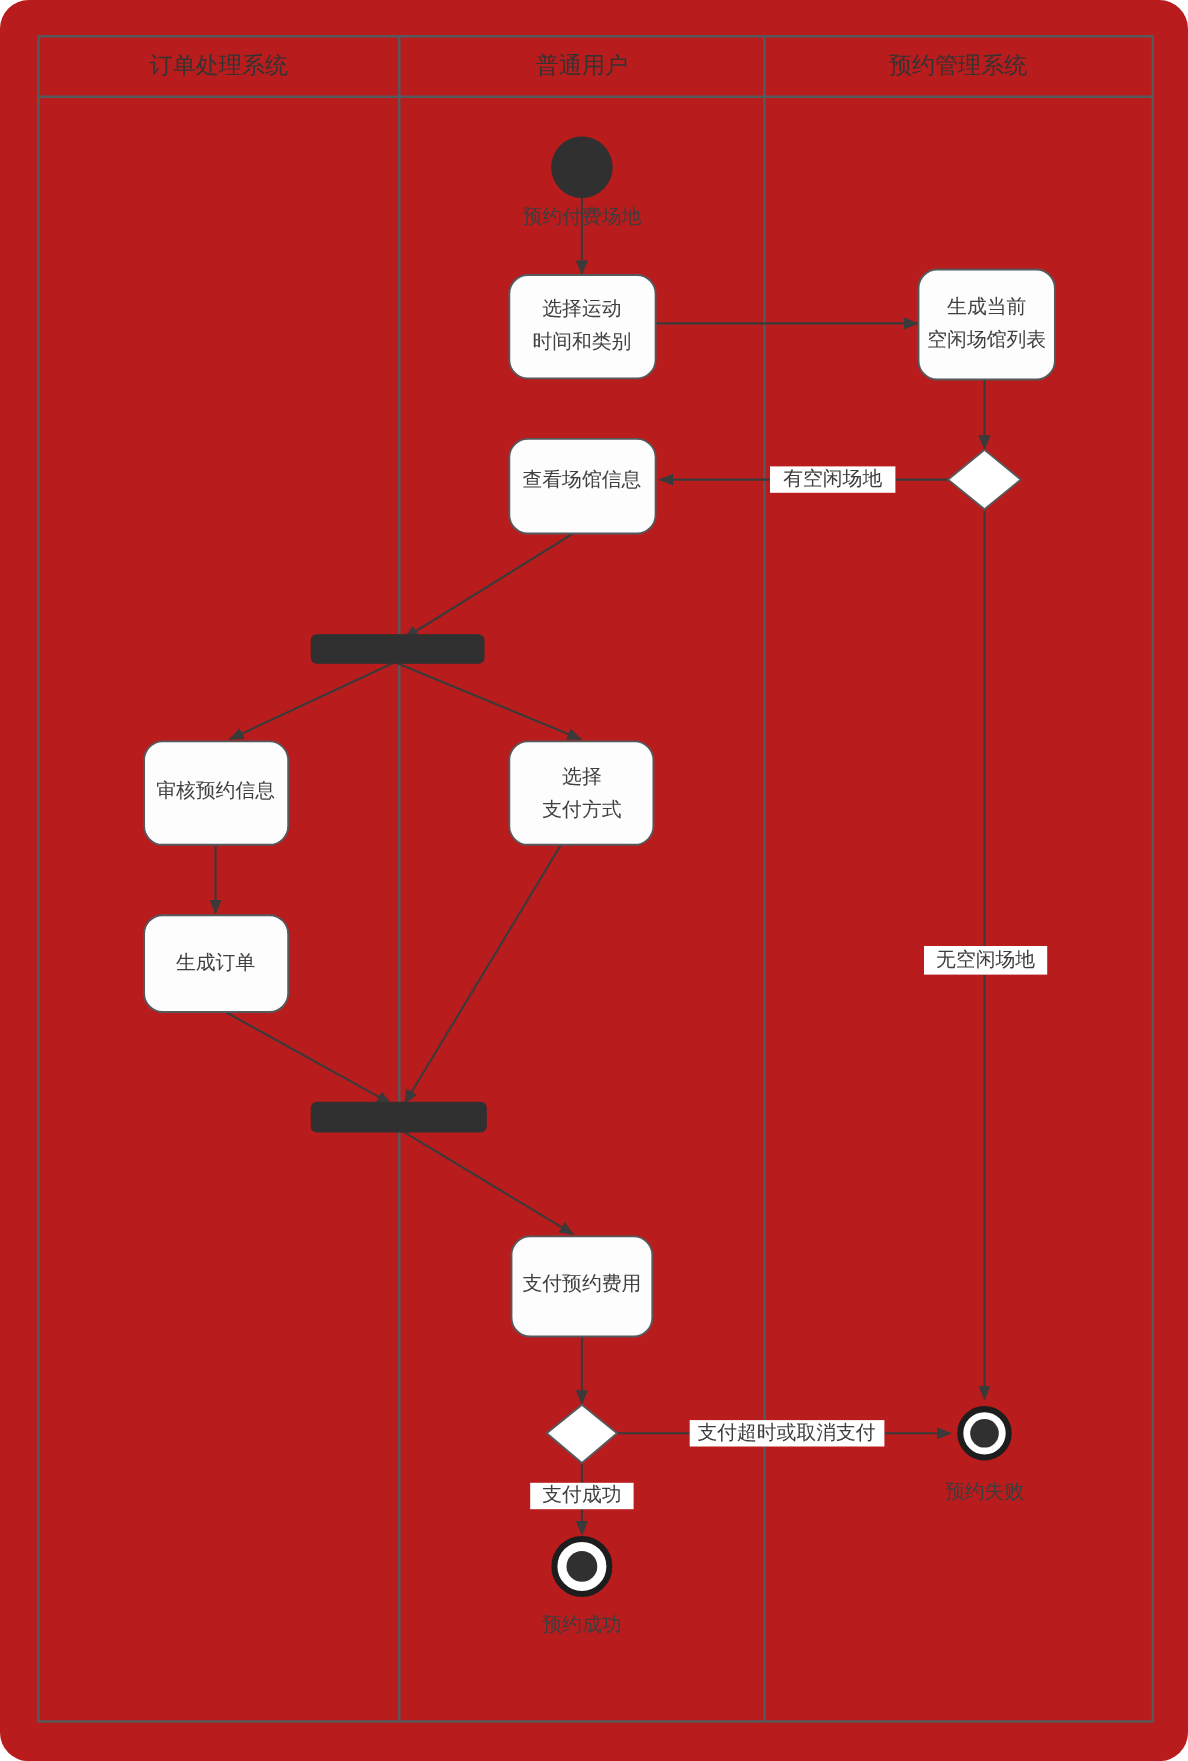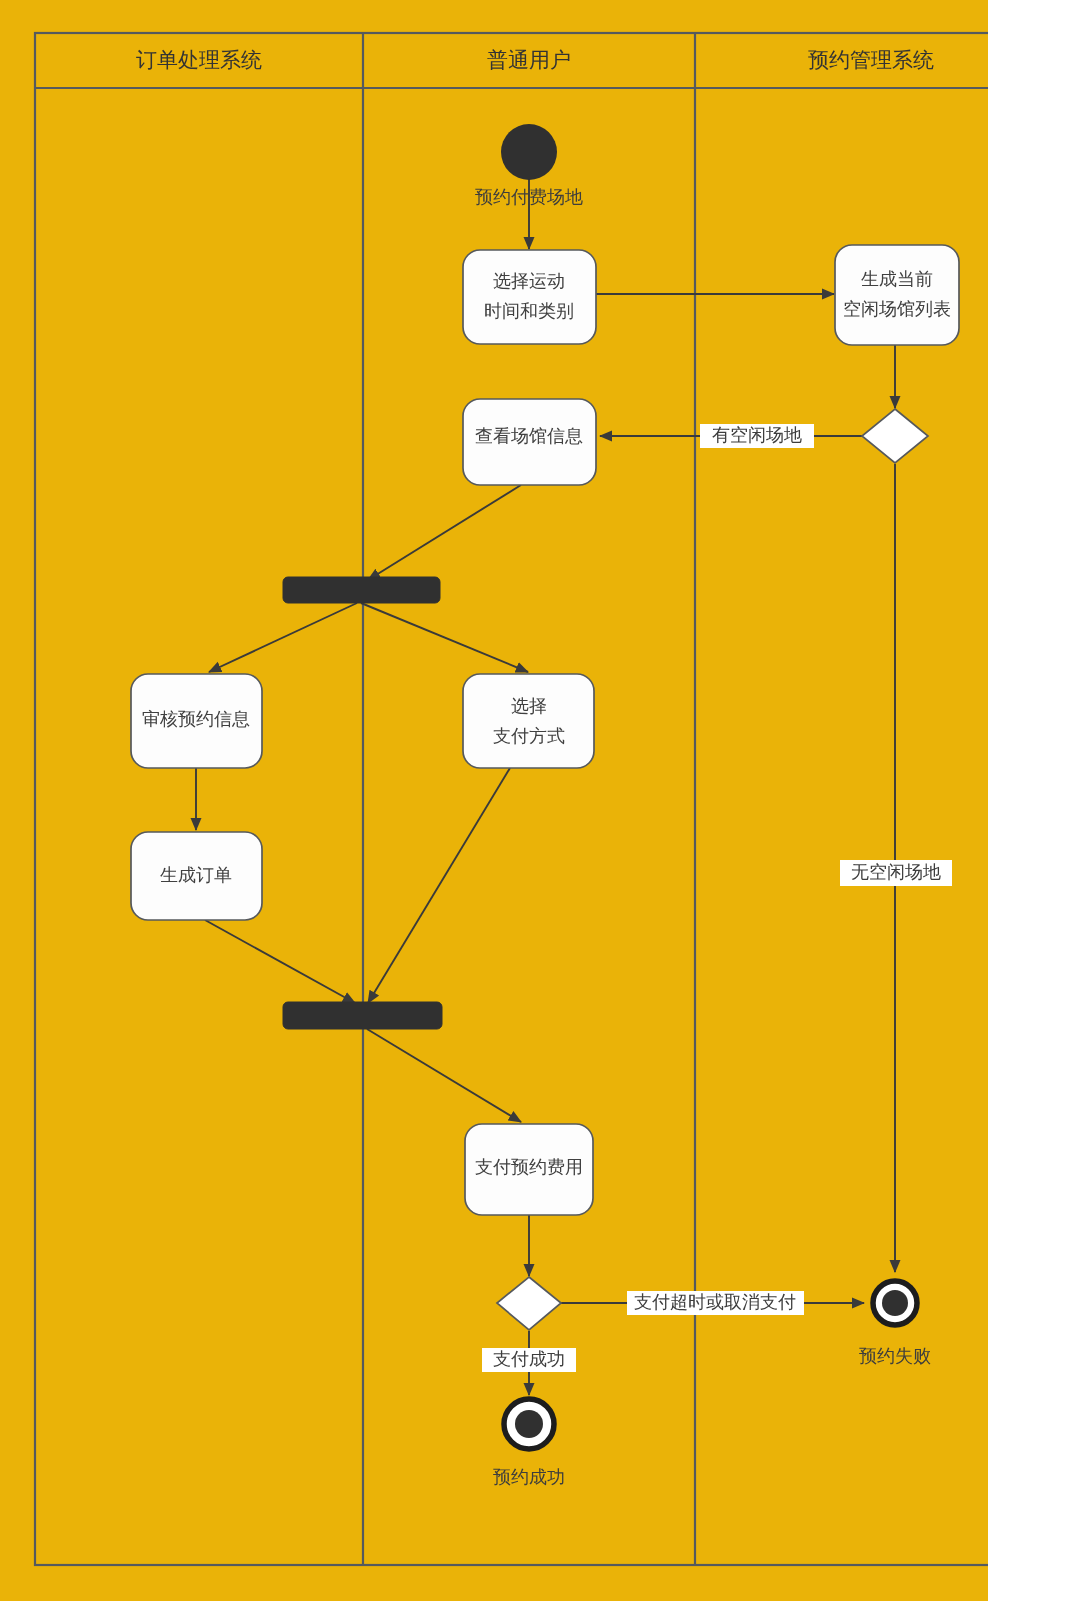--- a/index.html
+++ b/index.html
@@ -5,24 +5,25 @@
   html, body {
     margin: 0;
     padding: 0;
     background: #ffffff;
   }
   body {
     font-family: "Liberation Sans", "DejaVu Sans", sans-serif;
   }
   #canvas {
     position: relative;
-    width: 988px;
+    width: 1080px;
     height: 1601px;
-    background: #eab308;
+    background: #b91c1c;
     overflow: hidden;
+    border-radius: 26px;
   }
   #diagram-svg {
     position: absolute;
     left: 0;
     top: 0;
     width: 1080px;
     height: 1601px;
   }
   .lane-title {
     font-size: 21px;

